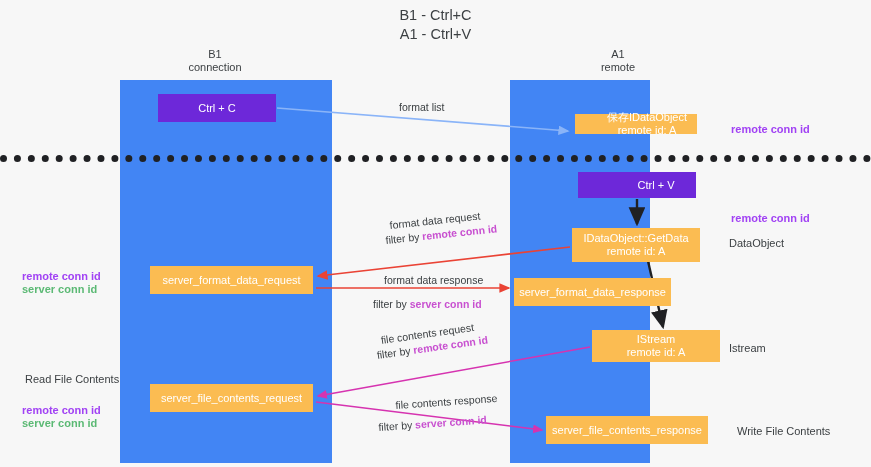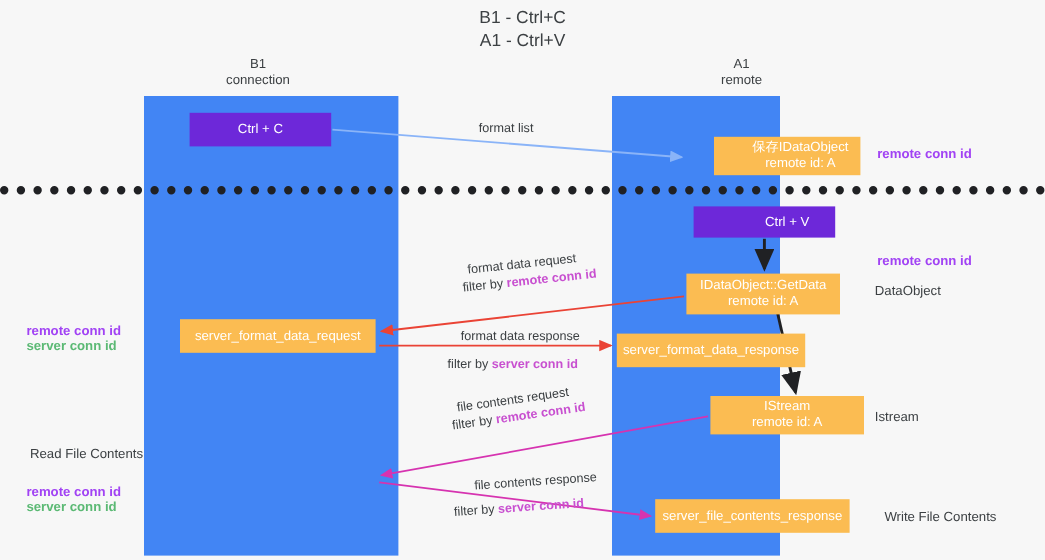--- a/index.html
+++ b/index.html
@@ -37,21 +37,21 @@
     position:absolute;box-sizing:border-box;
     display:flex;flex-direction:column;align-items:center;justify-content:center;
     color:#ffffff;font-size:11px;line-height:13px;text-align:center;
     padding:3px 6px;white-space:pre-line;
   }
   .green{background:#6d28d9;}
   .orange{background:#fbbc52;}
 
   #box-ctrlc{left:158px;top:94px;width:118px;height:28px;}
   #box-ctrlv{left:578px;top:172px;width:118px;height:26px;padding-left:44px;}
-  #box-idataobject{left:595px;top:114px;width:122px;height:32px;padding-left:28px;}
+  #box-idataobject{left:575px;top:114px;width:122px;height:20px;padding-left:28px;}
   #box-getdata{left:572px;top:228px;width:128px;height:34px;}
   #box-istream{left:592px;top:330px;width:128px;height:32px;}
   #box-sfdreq{left:150px;top:266px;width:163px;height:28px;}
   #box-sfdres{left:514px;top:278px;width:157px;height:28px;}
   #box-sfcreq{left:150px;top:384px;width:163px;height:28px;}
   #box-sfcres{left:546px;top:416px;width:162px;height:28px;}
 
   .side{
     position:absolute;font-size:11px;line-height:14px;color:#3c4043;
     white-space:pre-line;
@@ -122,20 +122,21 @@
   <div class="box green" id="box-ctrlc">Ctrl + C</div>
   <div class="box orange" id="box-idataobject">保存IDataObject
 remote id: A</div>
   <div class="box green" id="box-ctrlv">Ctrl + V</div>
   <div class="box orange" id="box-getdata">IDataObject::GetData
 remote id: A</div>
   <div class="box orange" id="box-istream">IStream
 remote id: A</div>
   <div class="box orange" id="box-sfdreq">server_format_data_request</div>
   <div class="box orange" id="box-sfdres">server_format_data_response</div>
+  <div class="box orange" id="box-sfcreq">server_file_contents_request</div>
   <div class="box orange" id="box-sfcres">server_file_contents_response</div>
 
   <div class="edge-lbl" style="left:399px;top:101px;">format list</div>
 
   <div class="edge-lbl" style="left:389px;top:219px;transform:rotate(-6deg);transform-origin:left top;">format data request</div>
   <div class="edge-lbl" style="left:385px;top:234px;transform:rotate(-6deg);transform-origin:left top;">
     <span>filter by </span><span class="hl-purple">remote conn id</span>
   </div>
 
   <div class="edge-lbl" style="left:384px;top:274px;">format data response</div>

